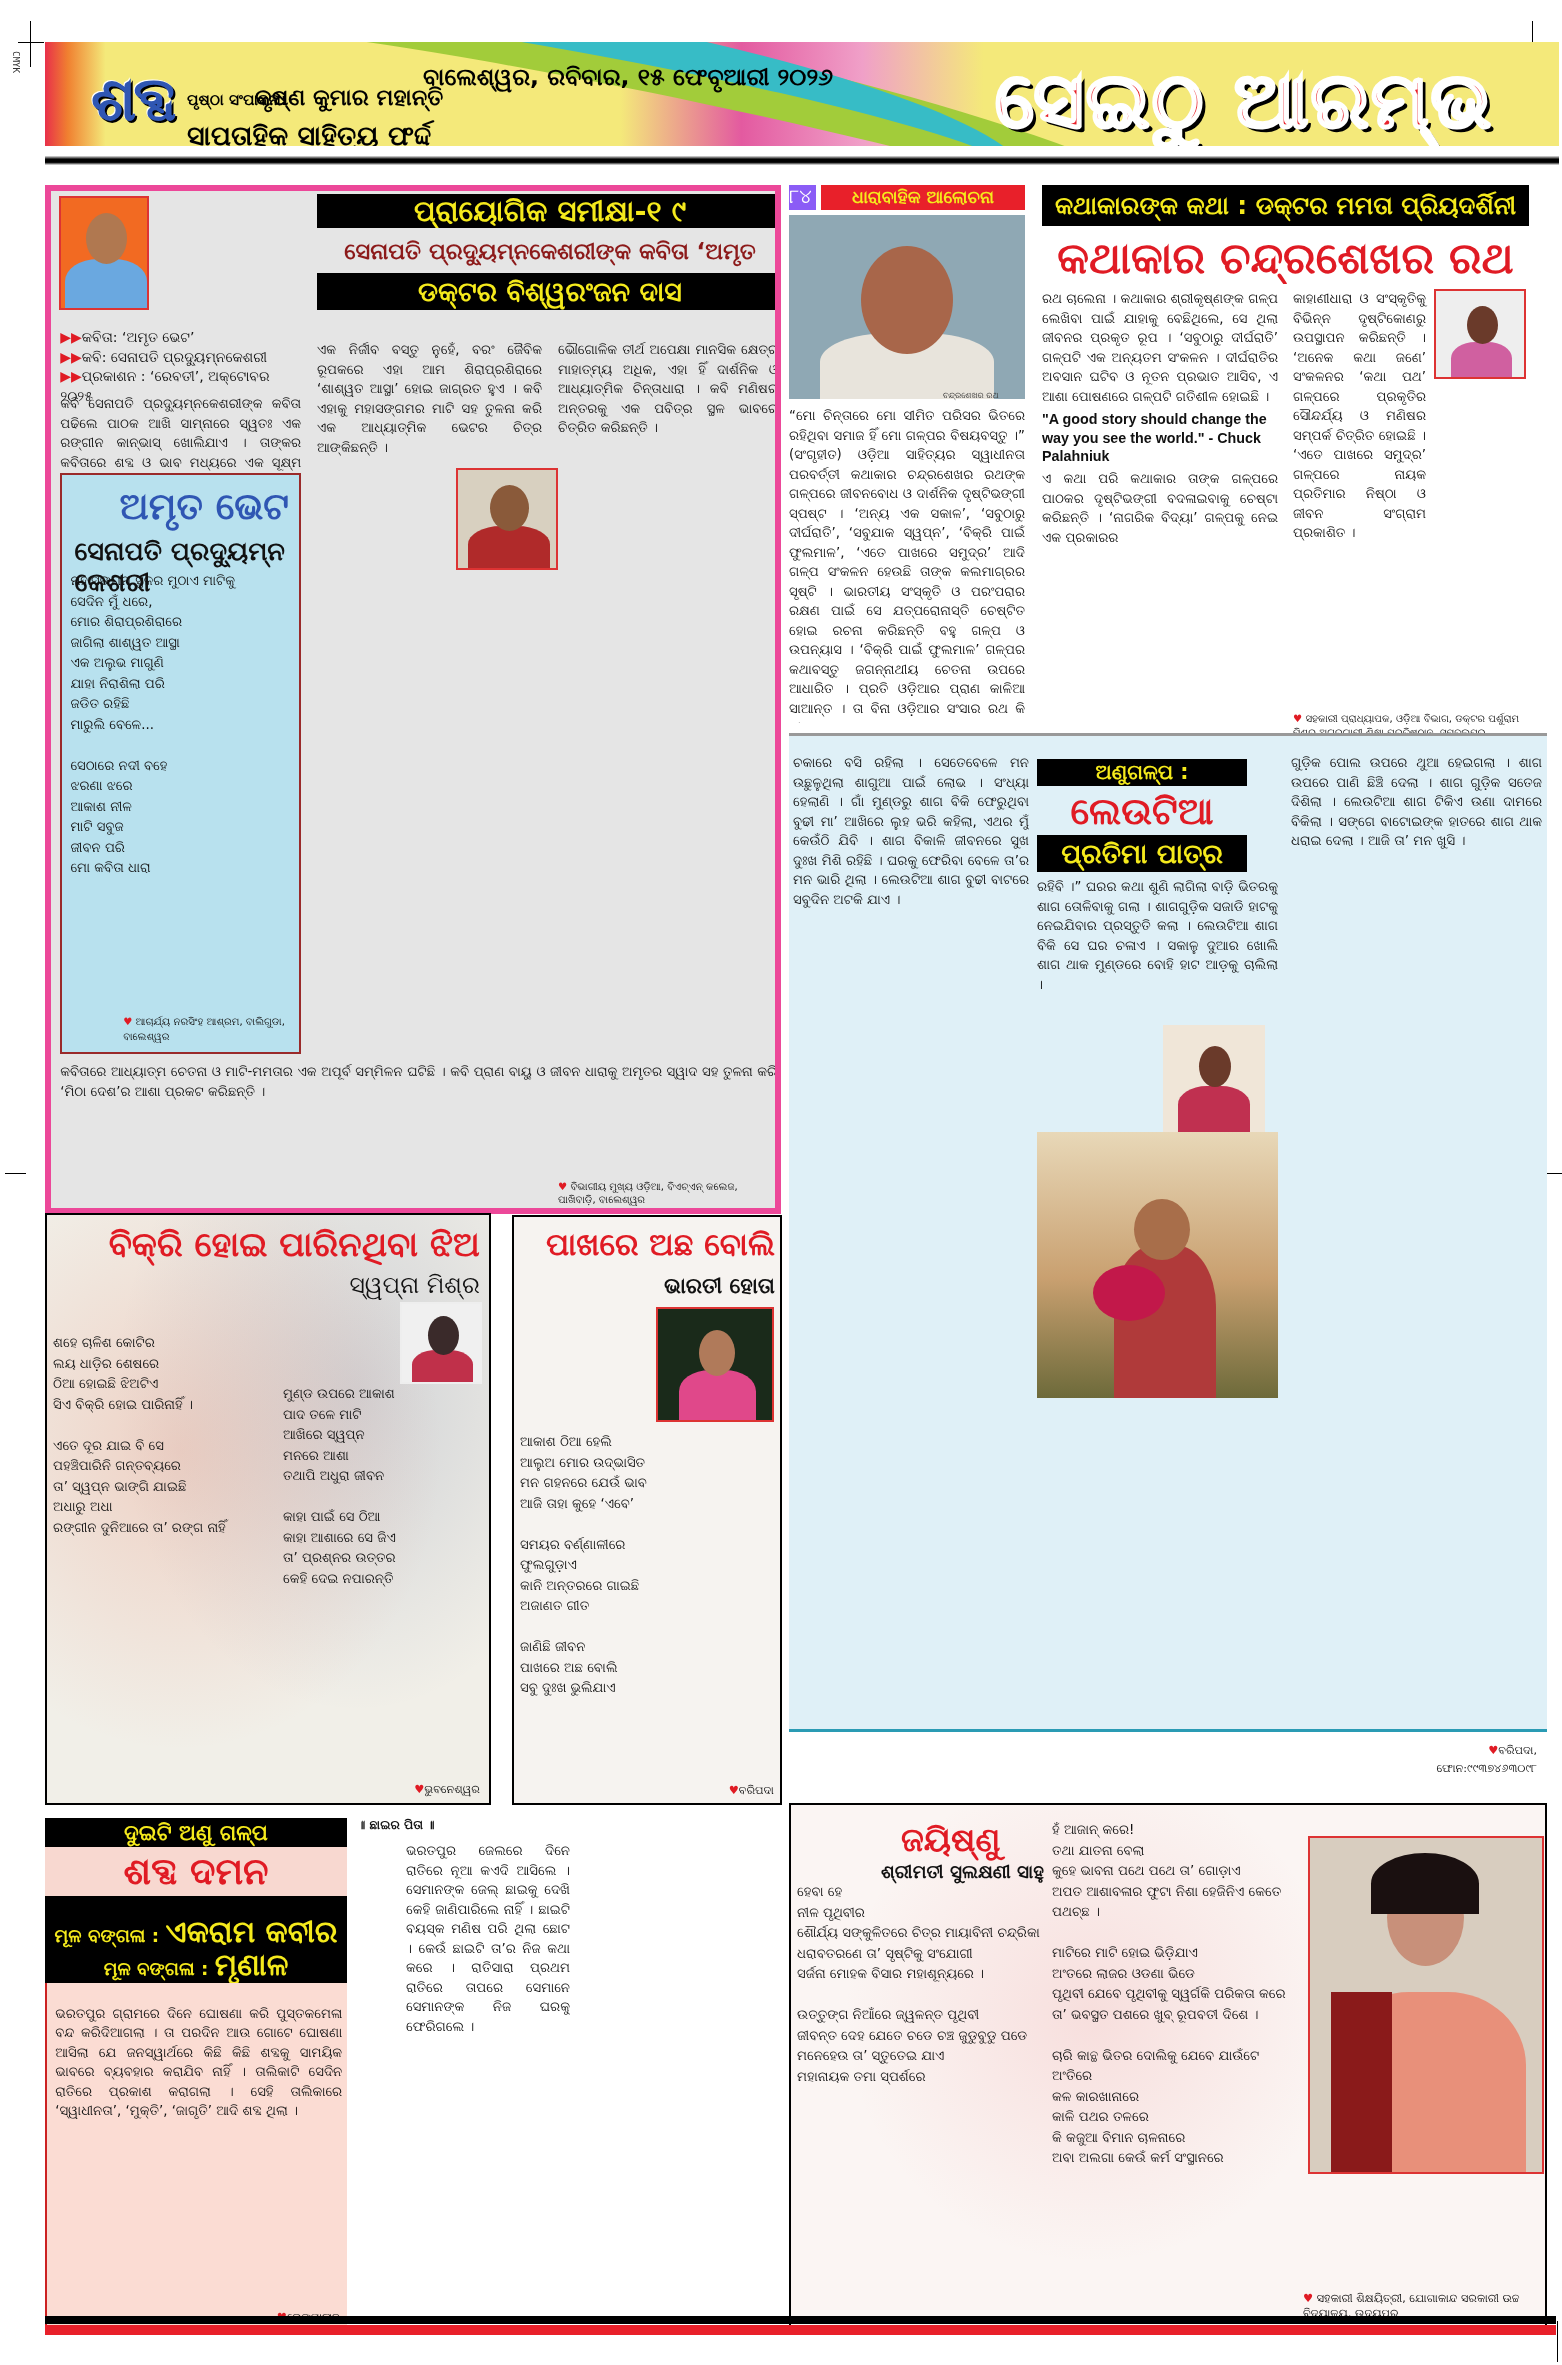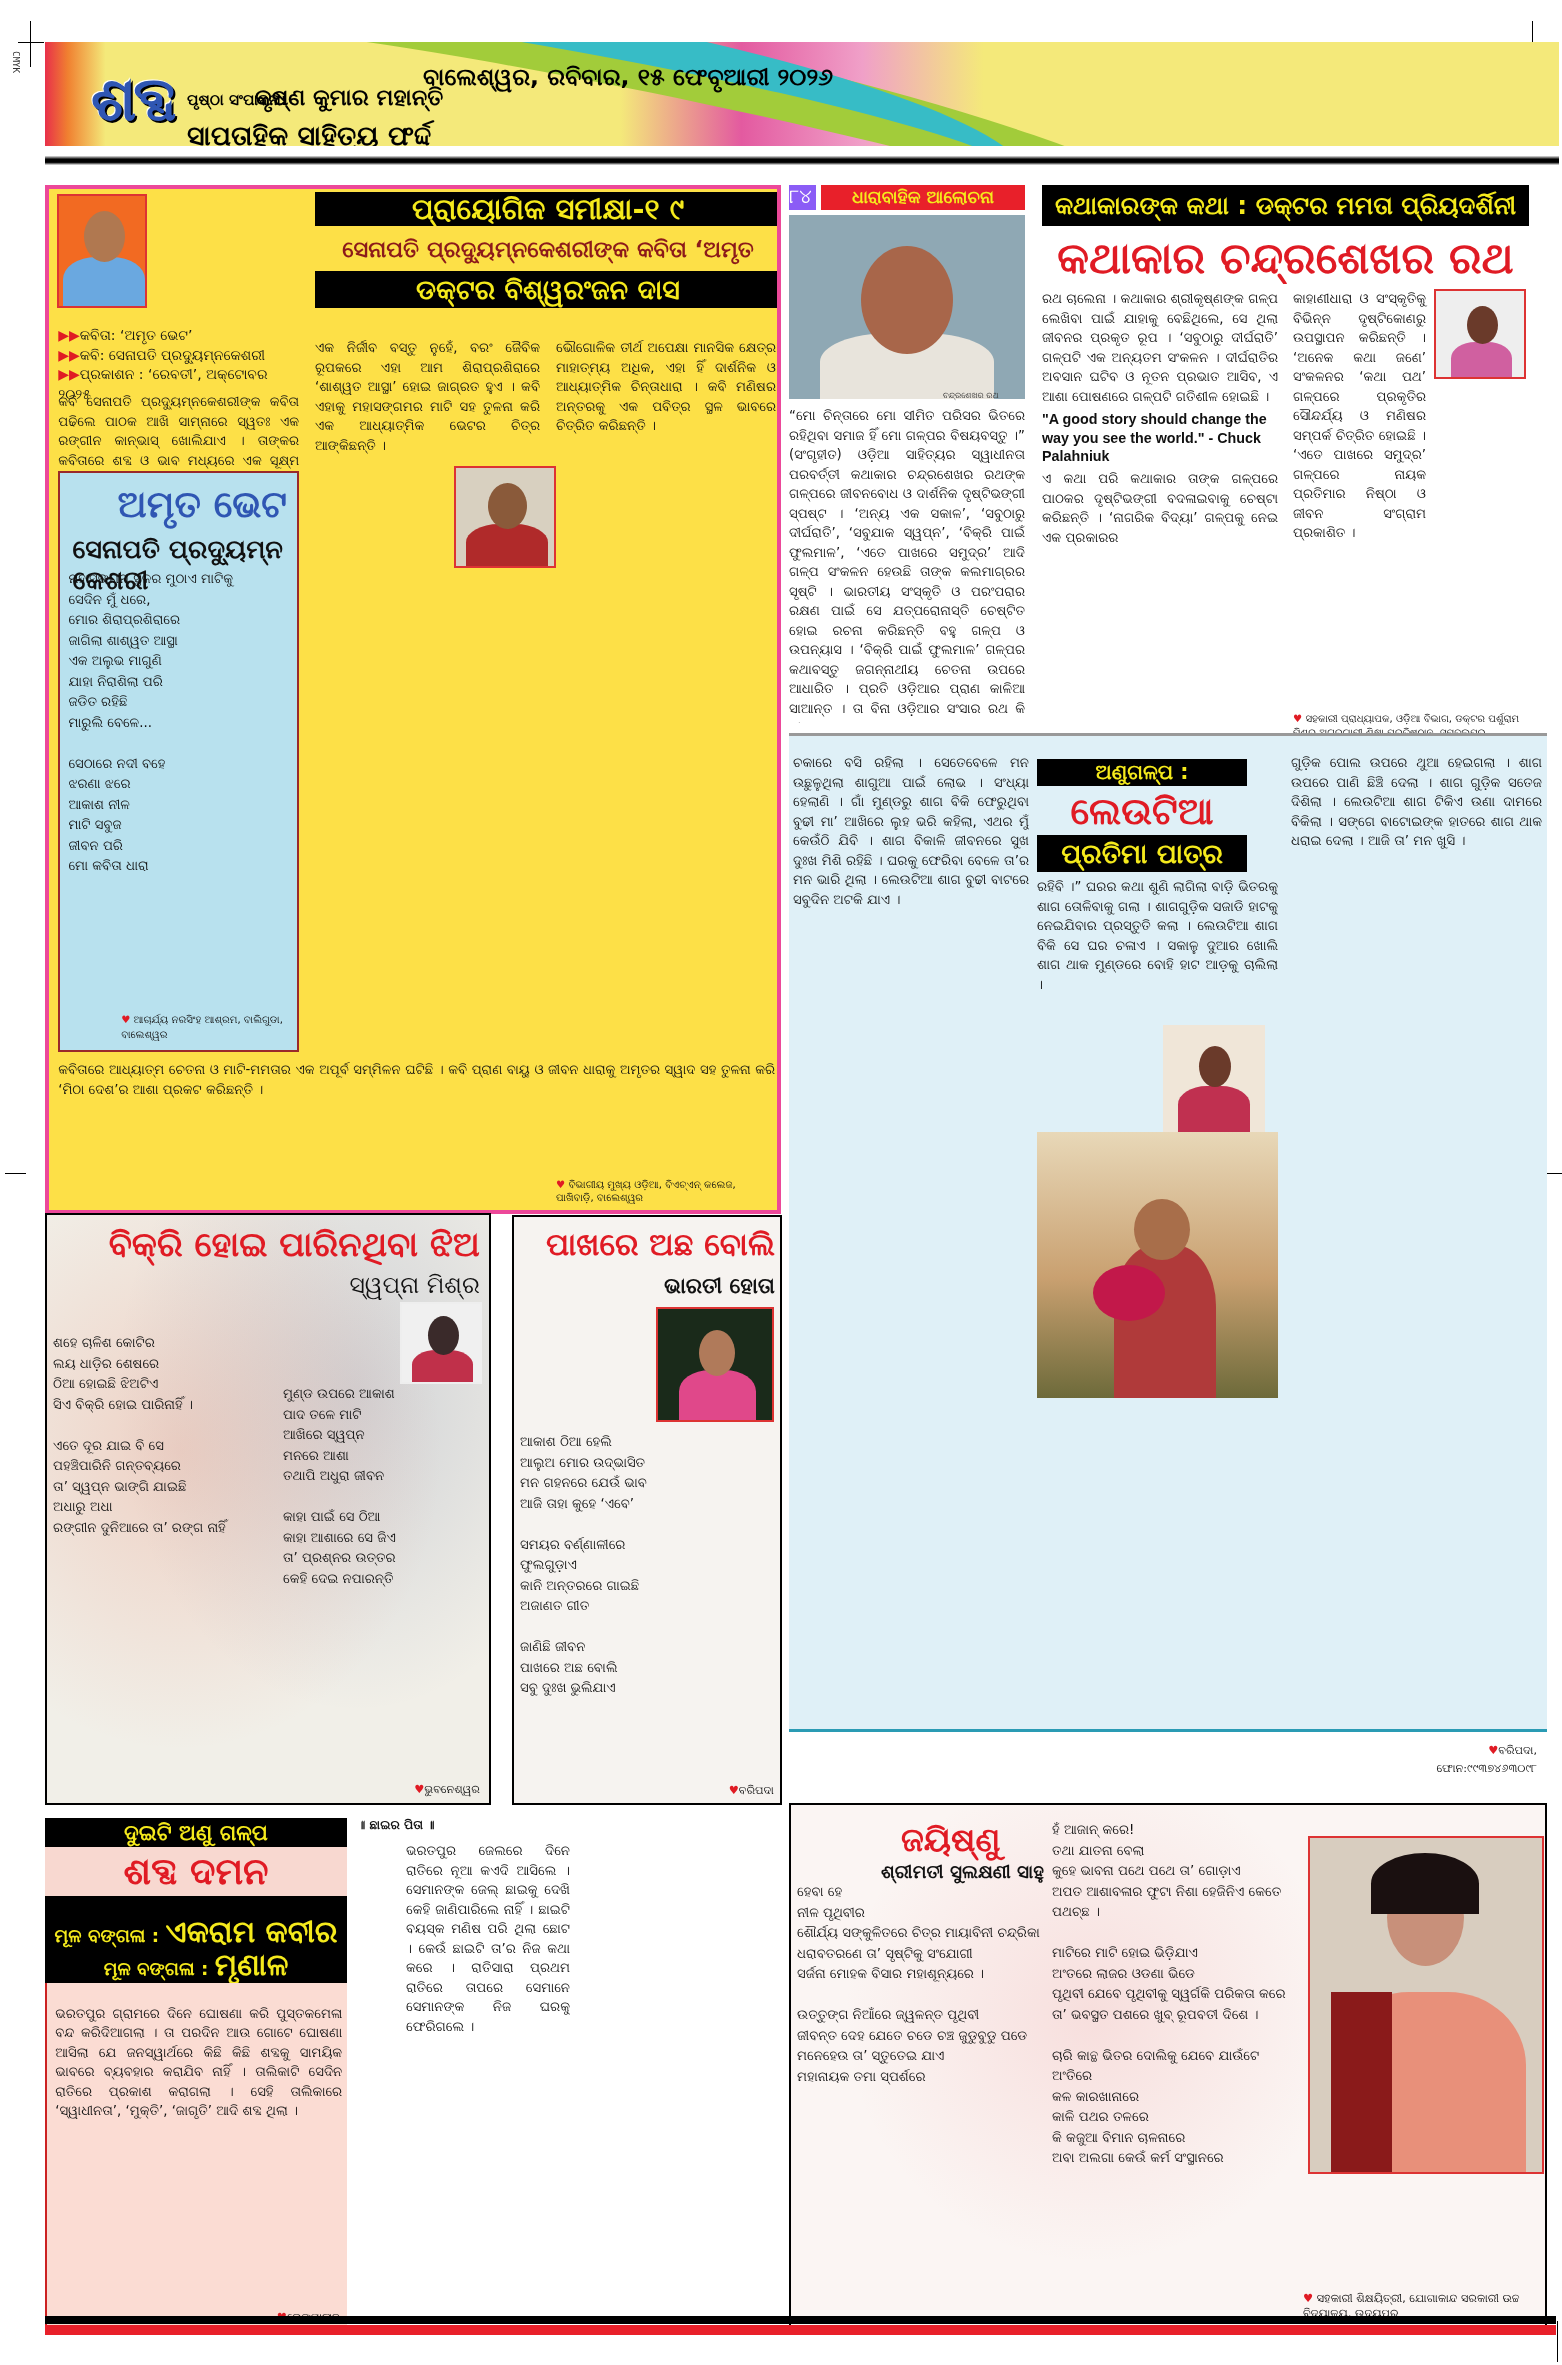--- a/index.html
+++ b/index.html
@@ -34,21 +34,21 @@
   .black-bar { background:#000; color:#f5ea1c; font-weight:bold; text-align:center; }
   .red-title { color:#e01b24; font-weight:bold; }
   .body-text { font-size:13.3px; line-height:19.5px; color:#111; text-align:justify; }
   .poem-text { font-size:13.3px; line-height:20.5px; color:#111; white-space:pre-line; }
   .photo { position:absolute; background:#c9b4a0; border:2px solid #d33; overflow:hidden; }
   .photo .head { position:absolute; border-radius:50%; background:#8a5a3a; }
   .photo .body { position:absolute; border-radius:40% 40% 0 0; }
   .heart { color:#e01b24; }
 
   
-  .s1 { left:45px; top:185px; width:736px; height:1029px; background:#fde047; border:4px solid #ec4899; }
+  .s1 { left:45px; top:185px; width:736px; height:1029px; background:#e5e5e5; border:6px solid #ec4899; }
   .s1-title { left:266px; top:3.1px; width:466px; height:34px; font-size:29px; line-height:34px; }
   .s1-subhead { left:266px; top:45px; width:466px; font-size:22.5px; line-height:31px; color:#8c1a1a; font-weight:bold; text-align:center; }
   .s1-author { left:266px; top:82px; width:466px; height:37px; font-size:27px; line-height:37px; }
   .s1-meta { left:9.2px; top:137px; width:241px; font-size:14px; line-height:19.5px; color:#111; }
   .s1-meta .arrow { color:#e01b24; }
   .s1-intro { left:9.2px; top:203px; width:241px; }
   .s1-col2 { left:266px; top:149px; width:225px; }
   .s1-col3 { left:507px; top:149px; width:220px; }
 
   .poembox { left:9.2px; top:282px; width:241px; height:581px; background:#b8e1ee; border:2px solid #9a2a2a; }
@@ -138,20 +138,21 @@
 <div class="crop-v" style="left:1557px;top:2321px;height:41px;"></div>
 
 <header class="masthead abs">
   <div class="mh-wave2"></div>
   <div class="mh-wave1"></div>
   <div class="mh-logo">ଶବ୍ଦ</div>
   <div class="mh-editor-label">ପୃଷ୍ଠା ସଂପାଦନା:</div>
   <div class="mh-editor-name">କୃଷ୍ଣ କୁମାର ମହାନ୍ତି</div>
   <div class="mh-sub">ସାପ୍ତାହିକ ସାହିତ୍ୟ ଫର୍ଦ୍ଦ</div>
   <div class="mh-date">ବାଲେଶ୍ୱର, ରବିବାର, ୧୫ ଫେବୃଆରୀ ୨୦୨୬</div>
+  <div class="mh-title">ସେଇଠୁ ଆରମ୍ଭ</div>
   <div class="mh-torn"></div>
 </header>
 
 <section class="box s1">
   <div class="photo" style="left:8.2px;top:5.1px;width:90px;height:114px;background:#f26a22;border-color:#d33;">
     <div class="body" style="left:4.1px;top:61px;width:82px;height:56px;background:#6aa8e0;"></div>
     <div class="head" style="left:24.6px;top:15.4px;width:41px;height:51px;background:#b07850;"></div>
   </div>
   <div class="box black-bar s1-title">ପ୍ରାୟୋଗିକ ସମୀକ୍ଷା-୧ ୯</div>
   <div class="box s1-subhead">ସେନାପତି ପ୍ରଦ୍ୟୁମ୍ନକେଶରୀଙ୍କ କବିତା ‘ଅମୃତ</div>

